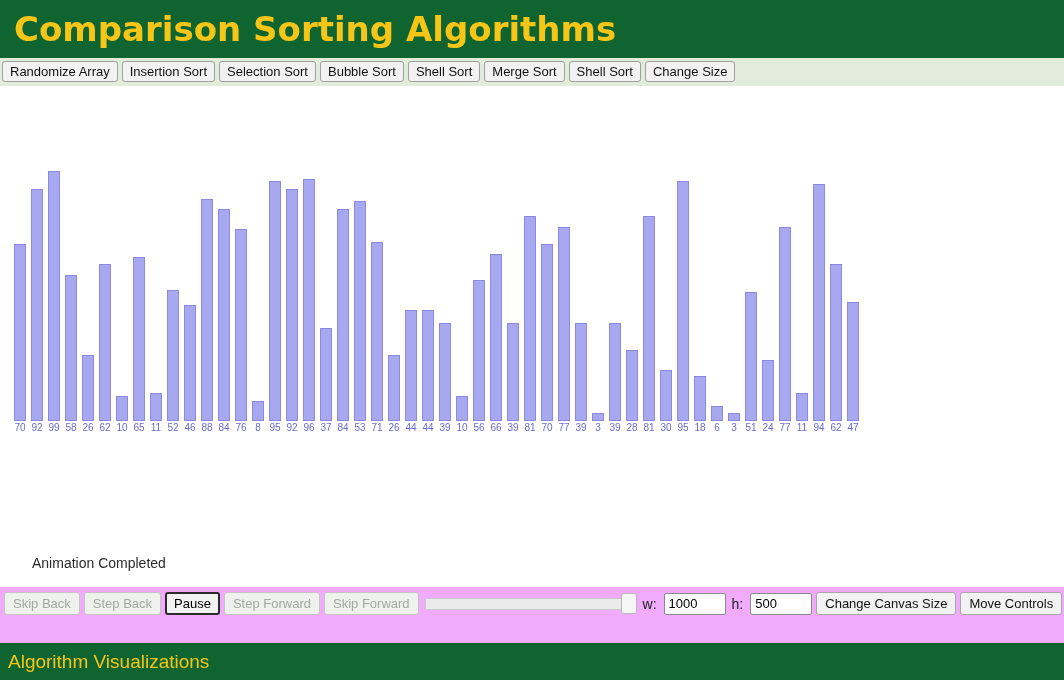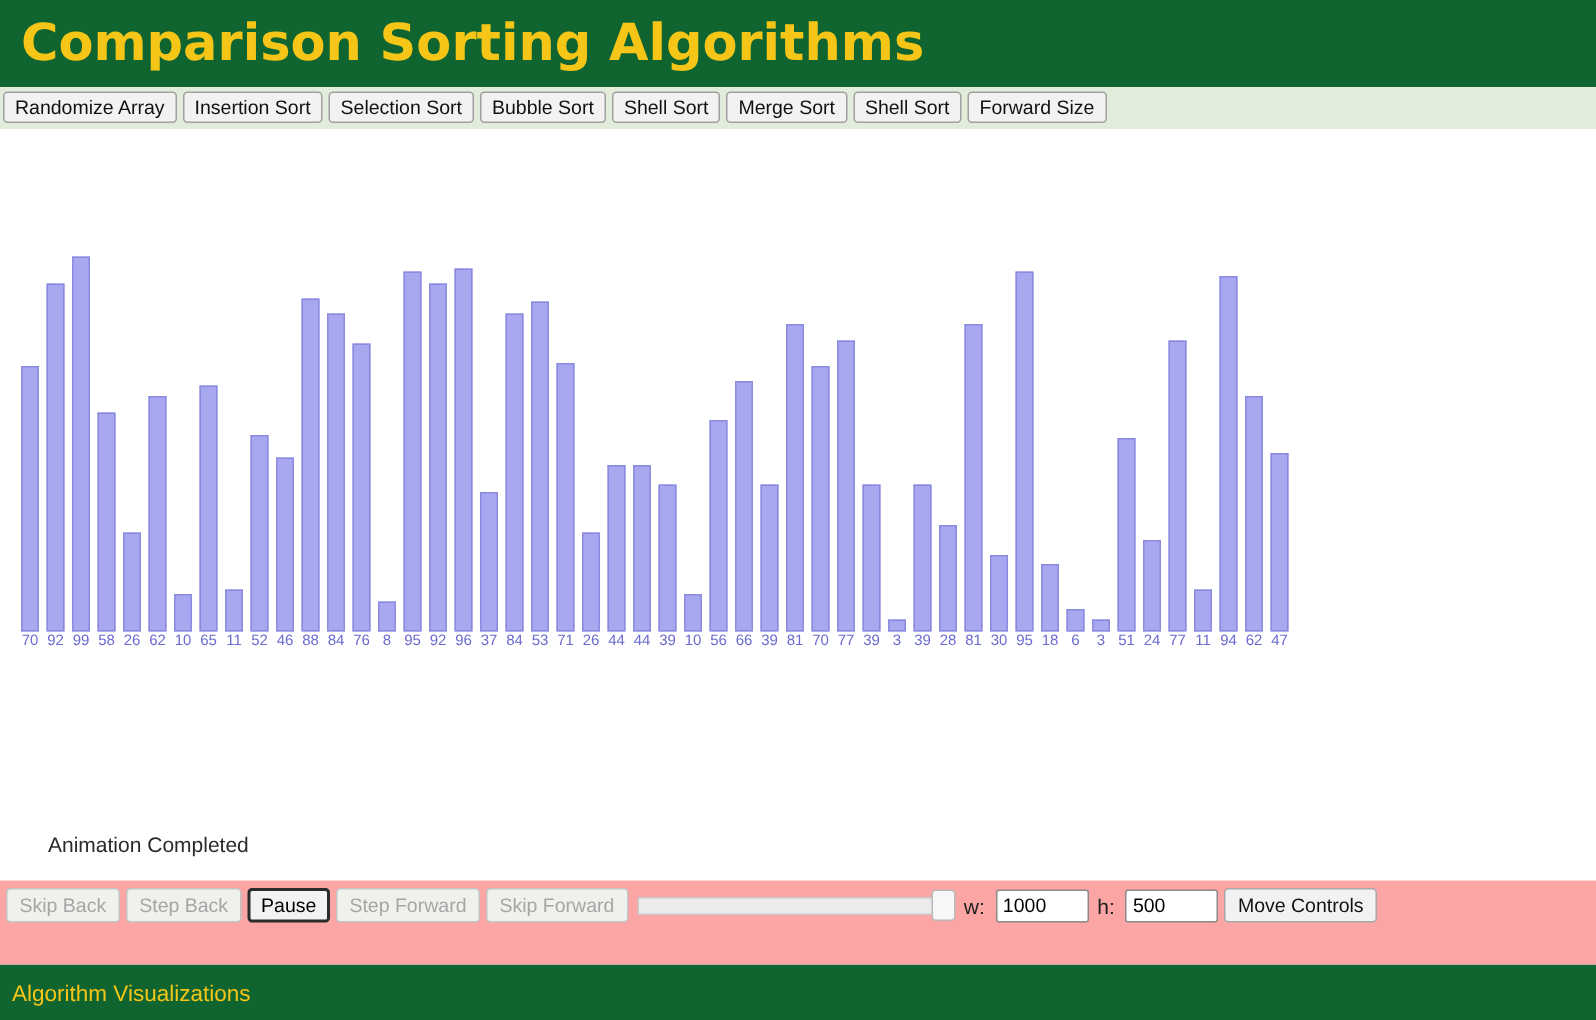--- a/index.html
+++ b/index.html
@@ -117,21 +117,21 @@
     position: absolute;
     left: 32px;
     bottom: 16px;
     font-size: 14px;
     color: #2a2a2a;
     font-family: "Liberation Sans", sans-serif;
   }
 
   
   #controls-panel {
-    background: #fca5a5;
+    background: #f0abfc;
     height: 56px;
     box-sizing: border-box;
     position: relative;
     padding: 5px 0 0 4px;
   }
   #controls-row {
     display: flex;
     align-items: center;
     gap: 4px;
     white-space: nowrap;
@@ -227,40 +227,40 @@
   #footer-bar {
     background: #10642f;
     height: 38px;
     display: flex;
     align-items: center;
     padding-left: 8px;
     box-sizing: border-box;
   }
   #footer-text {
     color: #f5c518;
-    font-size: 15px;
+    font-size: 19px;
     font-family: "Liberation Sans", sans-serif;
   }
 </style>
 </head>
 <body>
 
 <div id="header-bar">
   <h1 id="page-title">Comparison Sorting Algorithms</h1>
 </div>
 
 <div id="algo-toolbar">
     <button class="tb-btn">Randomize Array</button>
     <button class="tb-btn">Insertion Sort</button>
     <button class="tb-btn">Selection Sort</button>
     <button class="tb-btn">Bubble Sort</button>
     <button class="tb-btn">Shell Sort</button>
     <button class="tb-btn">Merge Sort</button>
     <button class="tb-btn">Shell Sort</button>
-    <button class="tb-btn">Forward Size</button>
+    <button class="tb-btn">Change Size</button>
   </div>
 
 <div id="canvas-area">
   <div id="chart">
     <div id="bars">
         <div class="bar-col">
           <div class="bar" style="height: 177px; background: rgb(168, 168, 240);"></div>
         </div>
         <div class="bar-col">
           <div class="bar" style="height: 232px; background: rgb(168, 168, 240);"></div>
@@ -480,19 +480,20 @@
       <div id="speed-track"></div>
       <div id="speed-thumb"></div>
     </div>
 
     <span class="dim-label">w:</span>
     <input class="dim-input" type="text" value="1000" style="">
 
     <span class="dim-label">h:</span>
     <input class="dim-input" type="text" value="500" style="">
 
+    <button class="ctl-btn">Change Canvas Size</button>
     <button class="ctl-btn">Move Controls</button>
   </div>
 </div>
 
 <div id="footer-bar">
   <span id="footer-text">Algorithm Visualizations</span>
 </div>
 
 </body></html>

